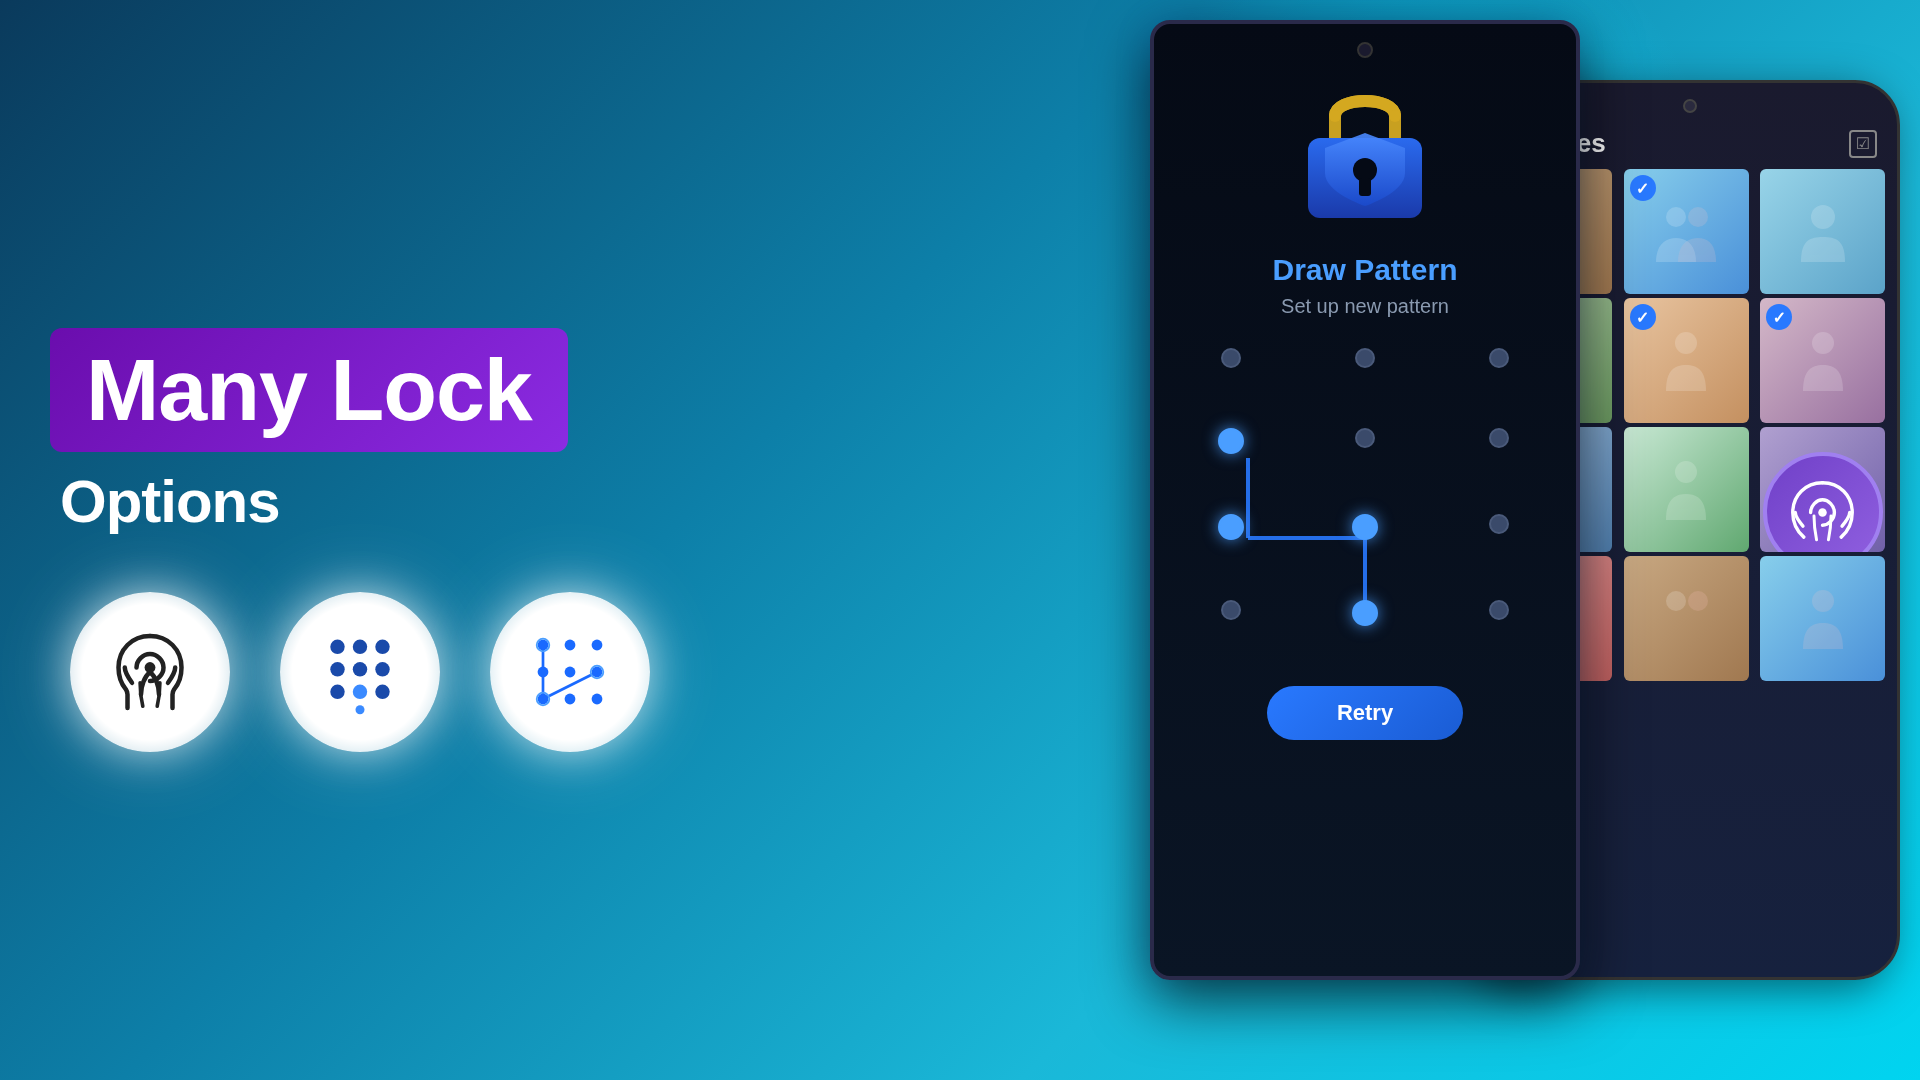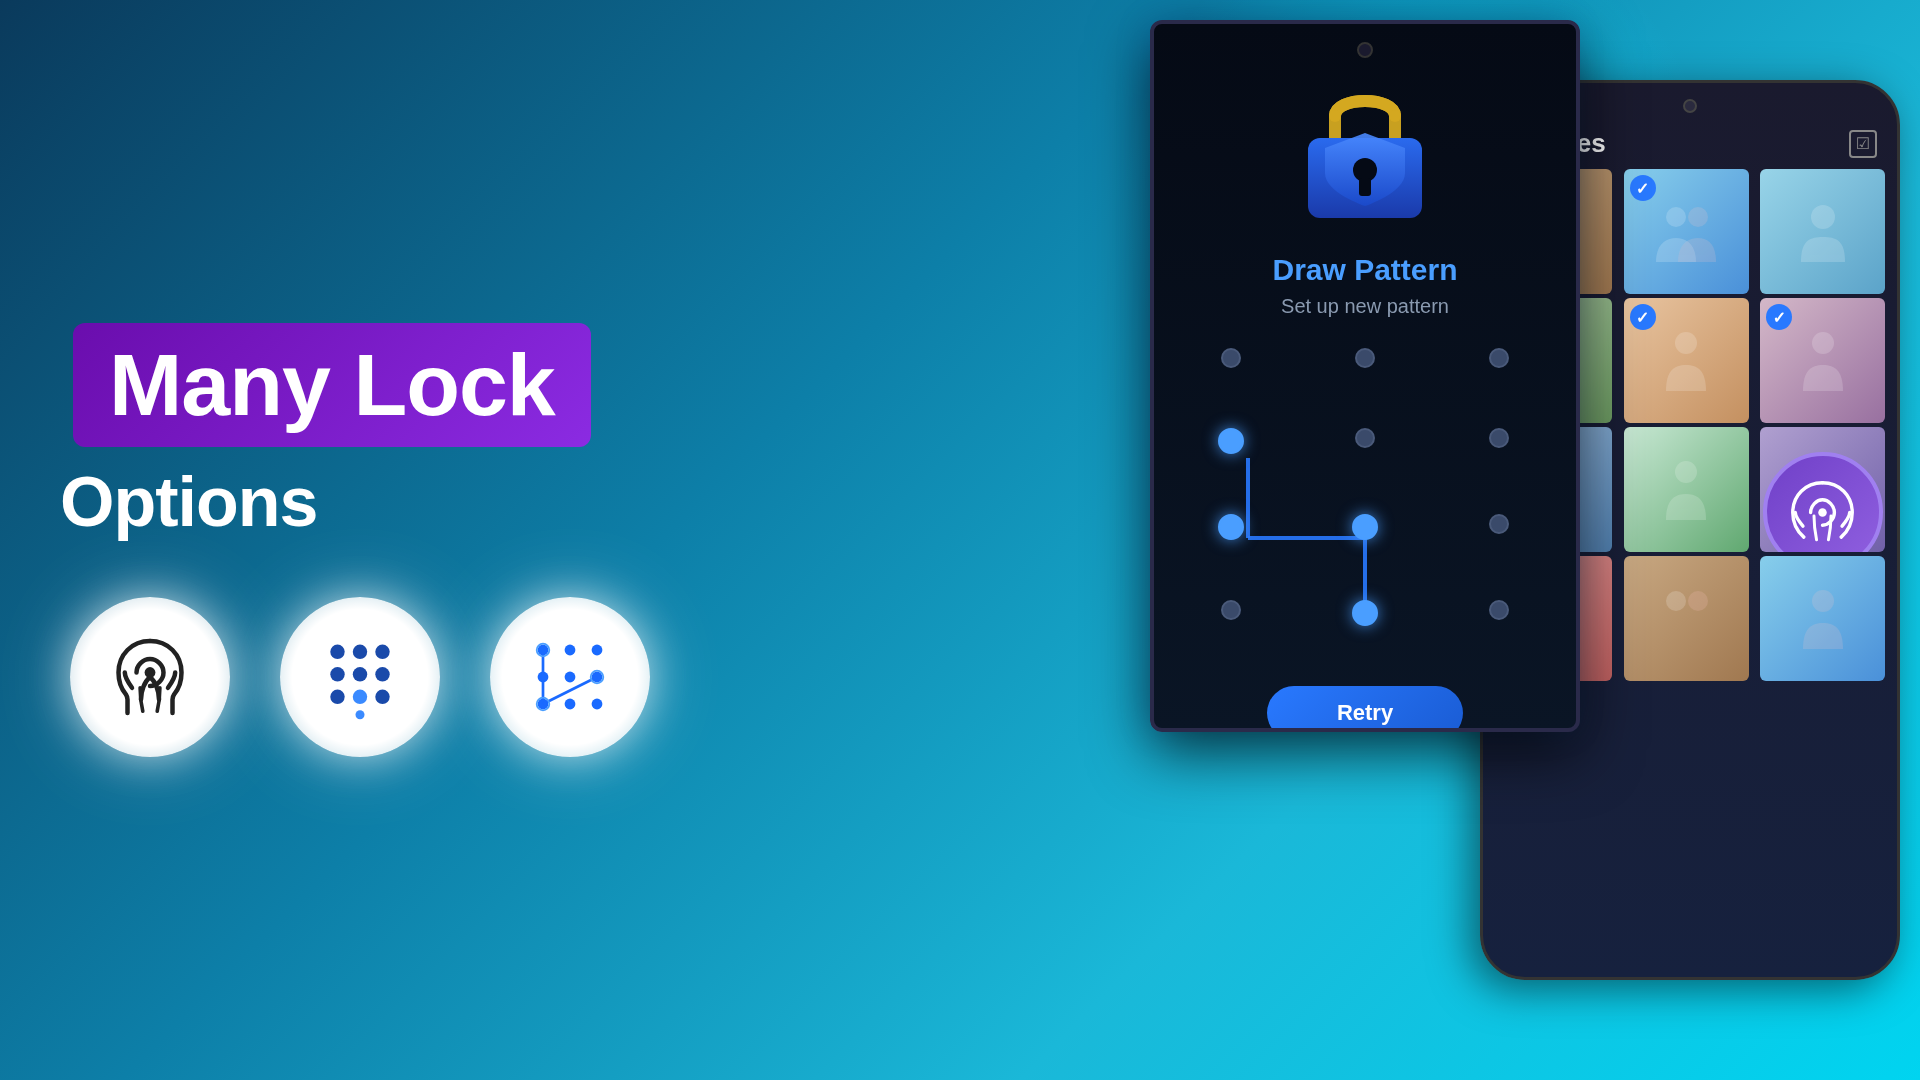--- a/index.html
+++ b/index.html
@@ -33,33 +33,32 @@
       transform: translateY(-50%);
       width: 620px;
     }
 
     .title-banner {
       background: linear-gradient(135deg, #6a0dad, #8b2be2);
       border-radius: 12px;
       padding: 18px 36px;
       margin-bottom: 20px;
       display: inline-block;
-      margin-left: 23px;
     }
 
     .title-banner-text {
       font-size: 88px;
       font-weight: 900;
       color: white;
       line-height: 1.0;
       letter-spacing: -1px;
     }
 
     .subtitle-text {
-      font-size: 70px;
+      font-size: 60px;
       font-weight: 900;
       color: white;
       line-height: 1.0;
       padding-left: 10px;
       letter-spacing: -1px;
     }
 
     
     .icon-circles {
       display: flex;
@@ -196,23 +195,23 @@
       font-size: 16px;
       font-weight: bold;
     }
 
     
     .phone-front {
       position: absolute;
       right: 340px;
       top: 20px;
       width: 430px;
-      height: 712px;
+      height: 960px;
       background: linear-gradient(180deg, #050a15 0%, #0a1525 100%);
-      border-radius: 12px;
+      border-radius: 20px;
       border: 4px solid #2a2a4a;
       box-shadow: 0 20px 60px rgba(0,0,0,0.7), -5px 0 30px rgba(0,100,200,0.2);
       overflow: hidden;
       z-index: 10;
     }
 
     .phone-front-camera {
       width: 16px;
       height: 16px;
       background: #1a1a2e;

